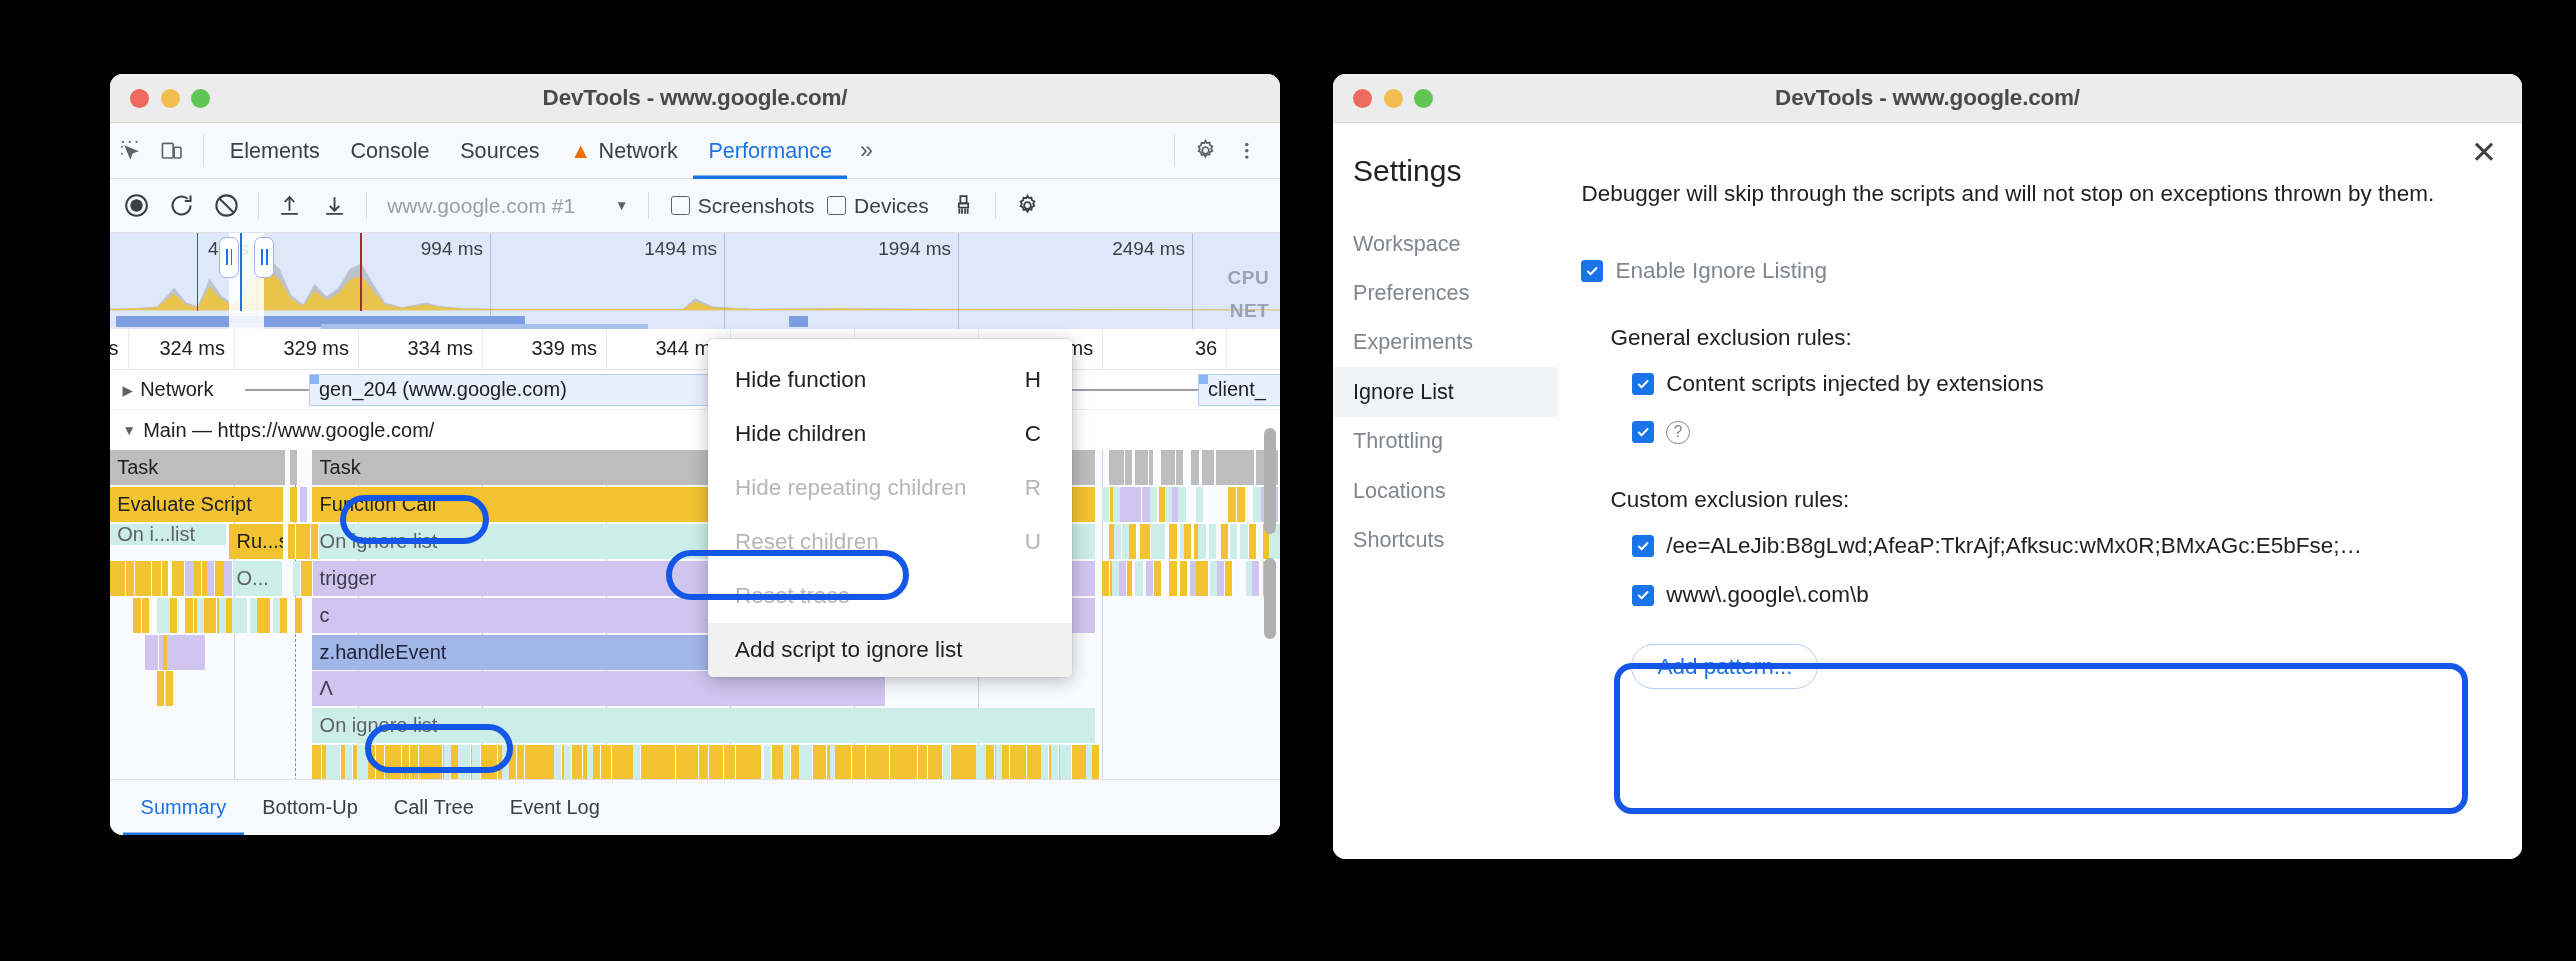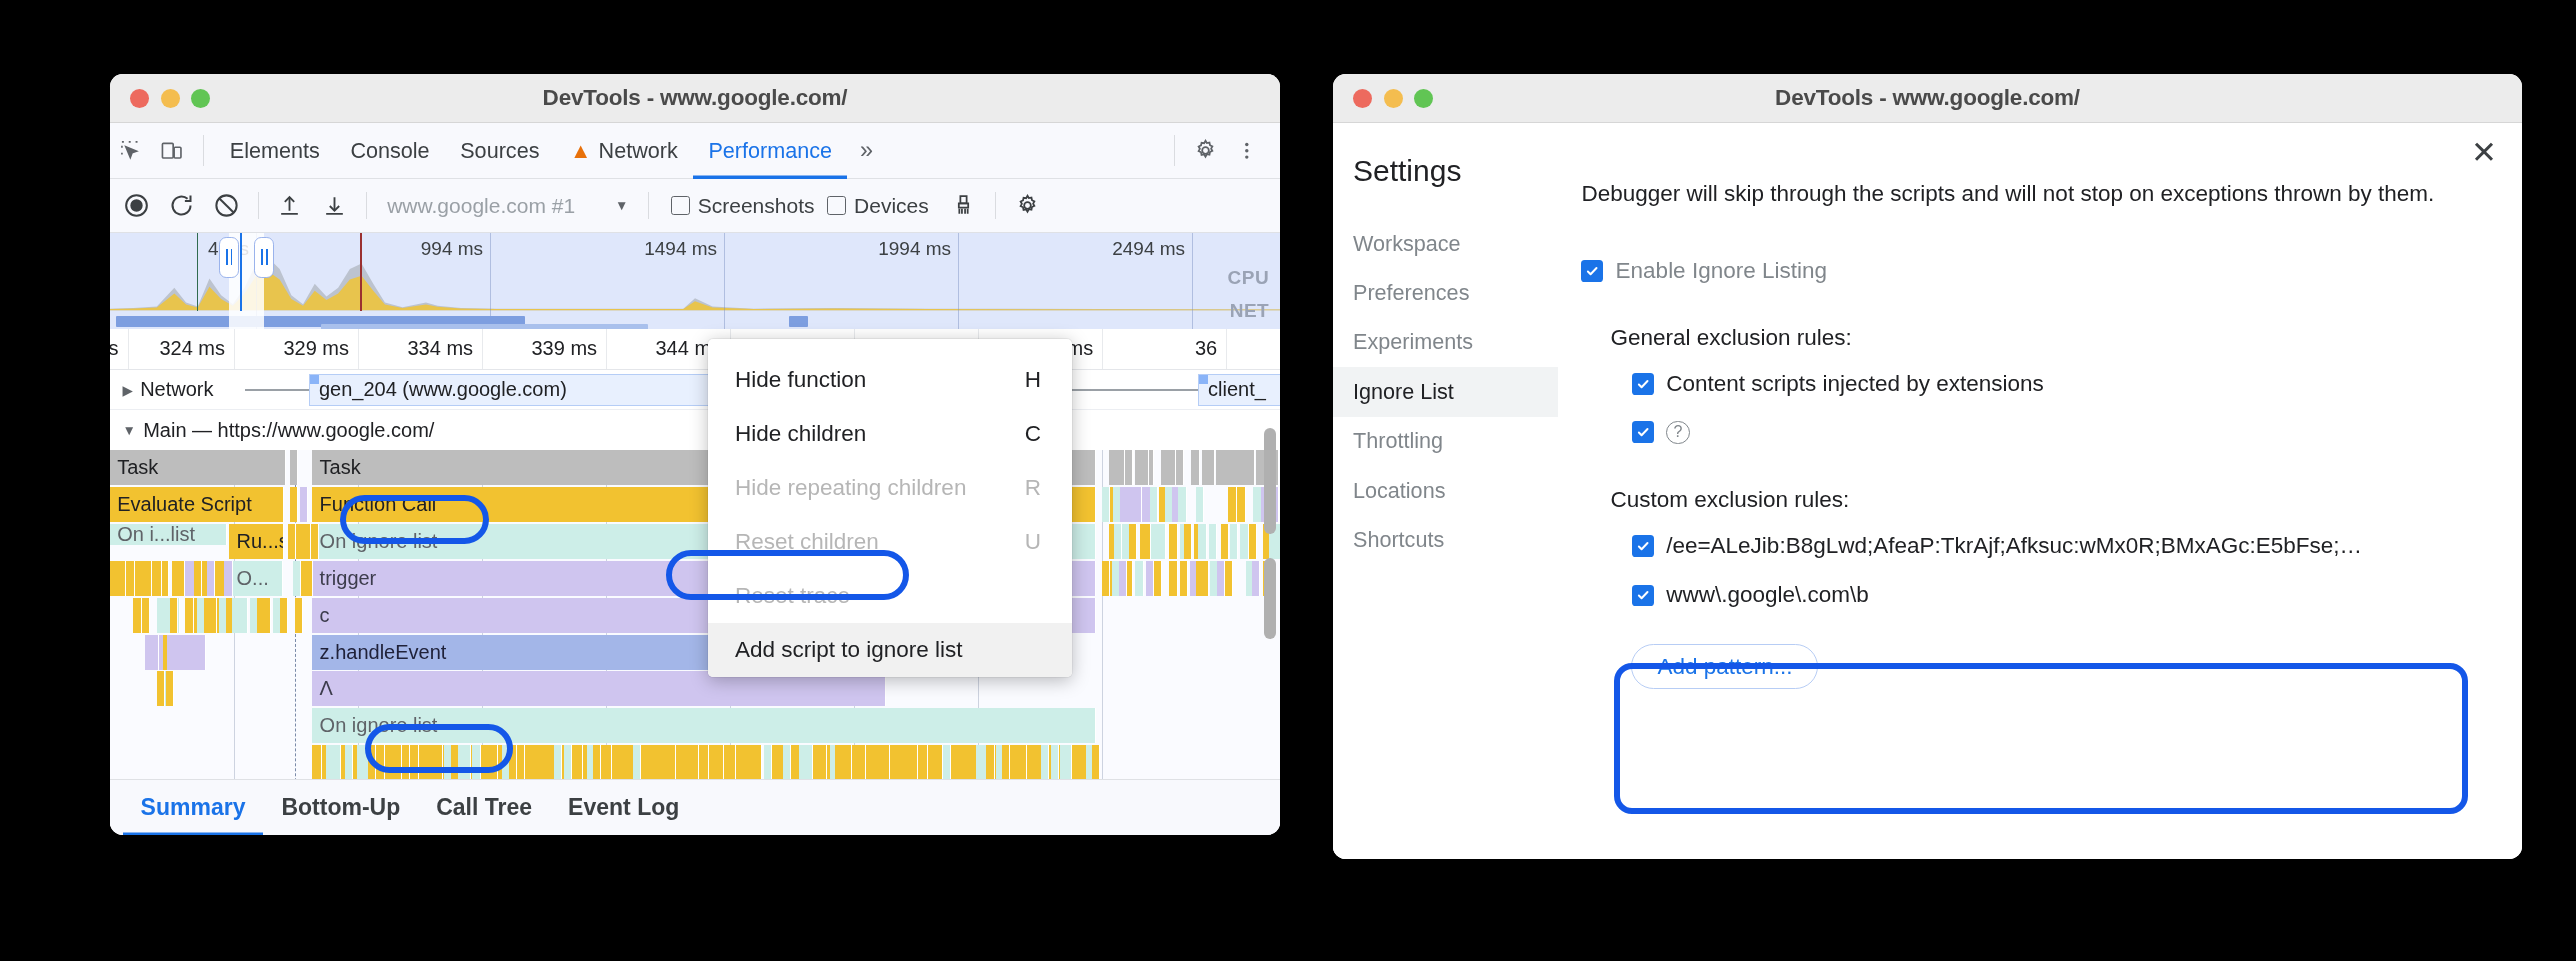--- a/index.html
+++ b/index.html
@@ -116,21 +116,21 @@
   .fbar.mint  { background:#cdeee8; color:#5f6368;}
   .fbar.purple{ background:#cfc5ef; color:#3c3c4c;}
   .fbar.sel   { background:#a3b6e8; color:#20223a;}
   .vline { position:absolute; top:0; bottom:0; width:0.9px; background:#cdd3e0;}
   .dashline { position:absolute; top:0; bottom:0; width:0; border-left: 1.8px dashed #7a8aa8;}
 
   .dt-bottom-tabs {
     position:absolute; left:0; right:0; bottom:0; height: 56px;
     background:#f8f9fd; border-top:0.9px solid #dfe1e5; display:flex; align-items:center; padding-left: 12.6px;
   }
-  .bt-tab { font-size: 23px; color:#3c4043; padding: 0 18px; height:56px; display:flex; align-items:center;font-weight:bold;}
+  .bt-tab { font-size: 20px; color:#3c4043; padding: 0 18px; height:56px; display:flex; align-items:center;}
   .bt-tab.active { color:#1a73e8; box-shadow: inset 0 -3.6px 0 #1a73e8;}
 
   .scrollbar {
     position:absolute; right: 3.6px; width: 12.6px; background: transparent;
   }
   .scrollthumb { position:absolute; right:0; width: 12.6px; border-radius:6.3px; background:#b0b0b0;}
 
   
   .ctxmenu {
     position:absolute; background:#fff; border-radius: 5px;

